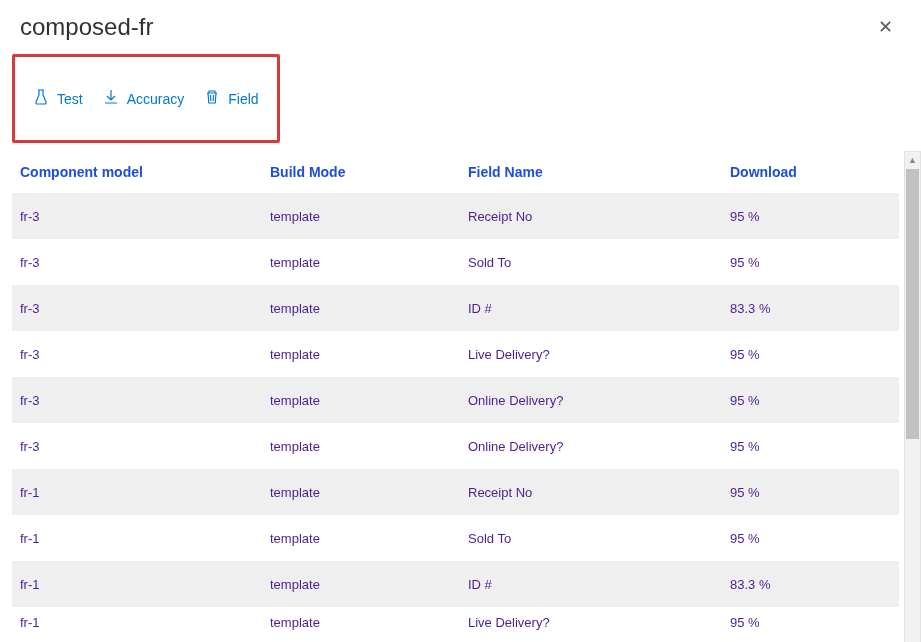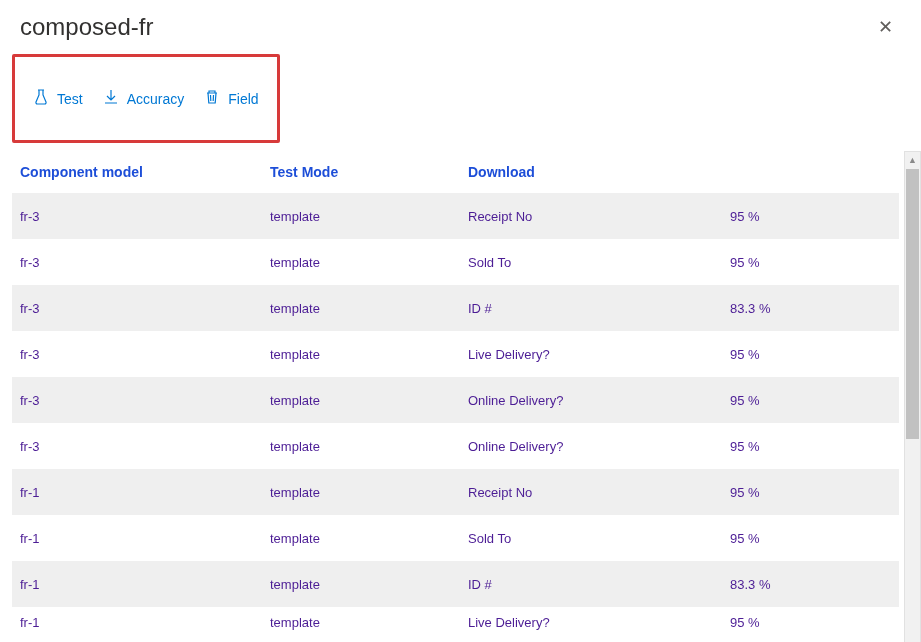--- a/index.html
+++ b/index.html
@@ -203,21 +203,22 @@
       <span>Field</span>
     </div>
   </div>
 </div>
 
 <div class="scroll-container">
   <div class="scroll-inner">
     <div class="table-area">
       <div class="thead-row">
         <div class="col1">Component model</div>
-        <div class="col2">Test Mode</div>
+        <div class="col2">Build Mode</div>
+        <div class="col3">Field Name</div>
         <div class="col4">Download</div>
       </div>
       <div id="tbody">
           <div class="tbody-row odd">
             <div class="col1">fr-3</div>
             <div class="col2">template</div>
             <div class="col3">Receipt No</div>
             <div class="col4">95 %</div>
           </div>
           <div class="tbody-row even">

